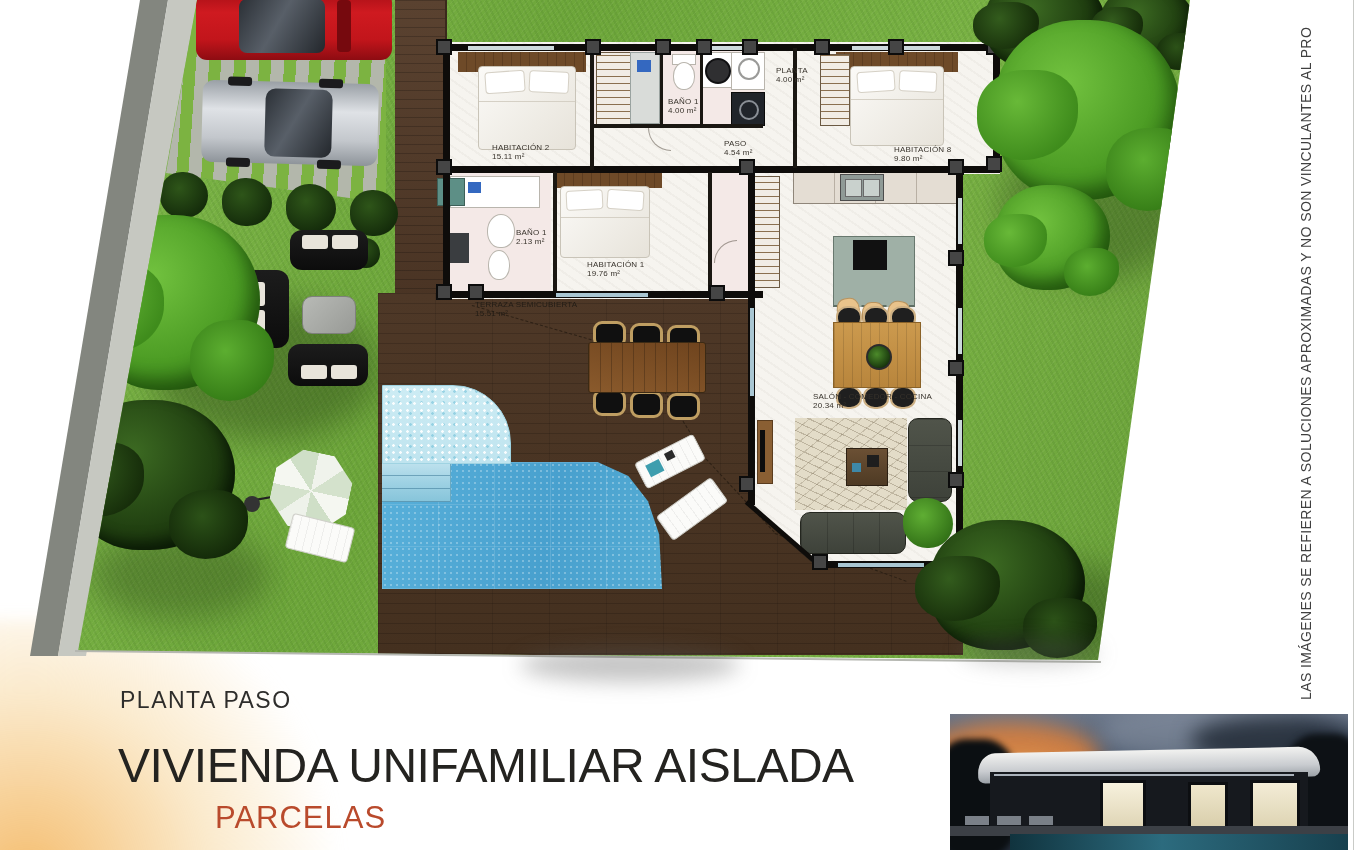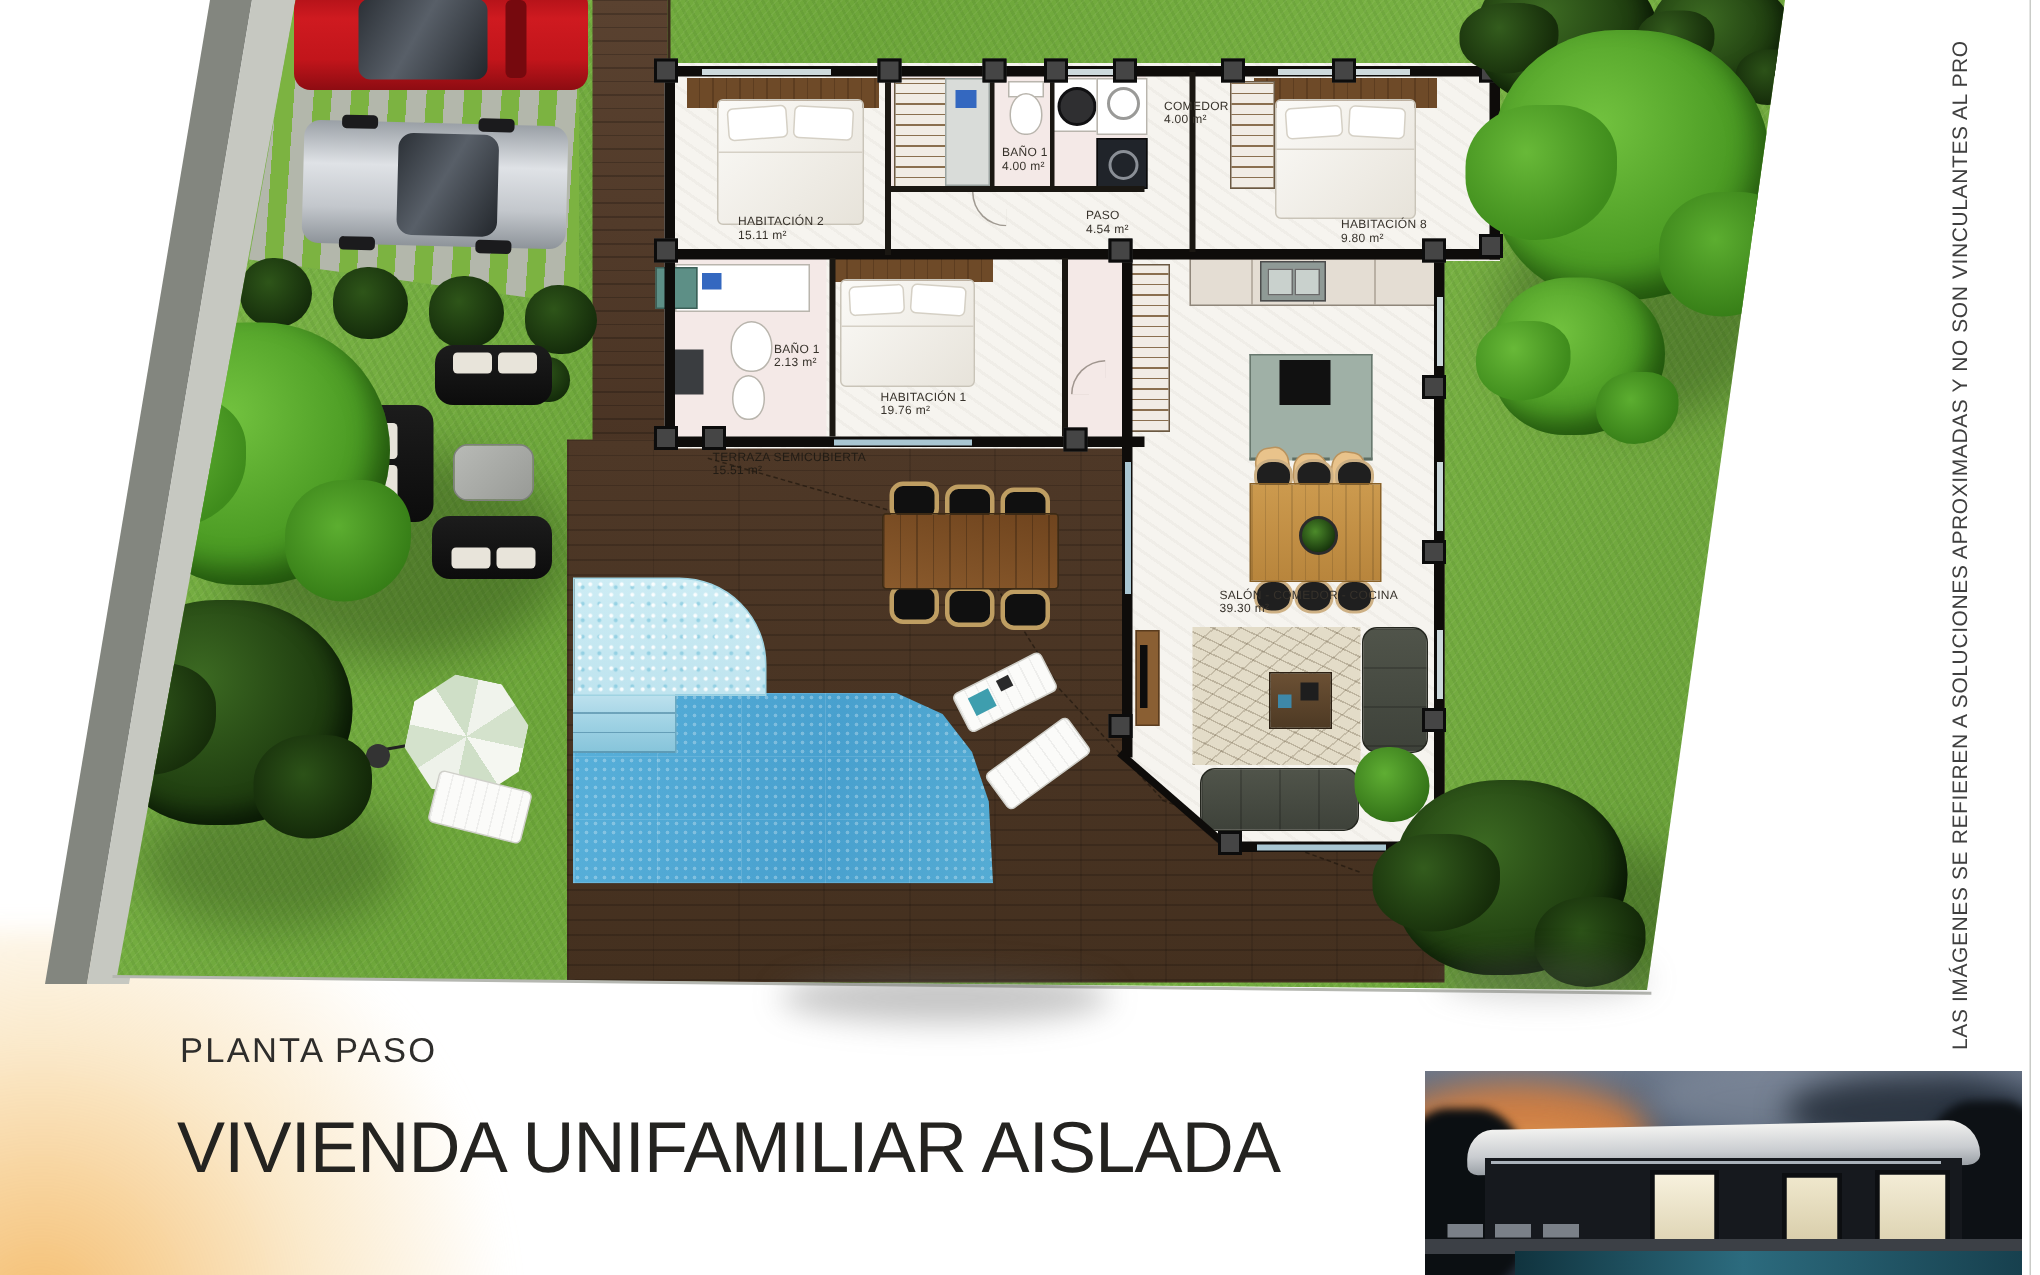--- a/index.html
+++ b/index.html
@@ -355,21 +355,21 @@
 
     <div class="abs rlabel" style="left:492px;top:143px;">
       <span>HABITACIÓN 2</span>
         <span>15.11 m²</span>
       </div>
     <div class="abs rlabel" style="left:668px;top:97px;">
       <span>BAÑO 1</span>
         <span>4.00 m²</span>
       </div>
     <div class="abs rlabel" style="left:776px;top:66px;">
-      <span>COMEDOR</span>
+      <span>PLANTA</span>
         <span>4.00 m²</span>
       </div>
     <div class="abs rlabel" style="left:724px;top:139px;">
       <span>PASO</span>
         <span>4.54 m²</span>
       </div>
     <div class="abs rlabel" style="left:894px;top:145px;">
       <span>HABITACIÓN 8</span>
         <span>9.80 m²</span>
       </div>
@@ -380,21 +380,21 @@
     <div class="abs rlabel" style="left:587px;top:260px;">
       <span>HABITACIÓN 1</span>
         <span>19.76 m²</span>
       </div>
     <div class="abs rlabel on-deck" style="left:475px;top:300px;">
       <span>TERRAZA SEMICUBIERTA</span>
         <span>15.51 m²</span>
       </div>
     <div class="abs rlabel" style="left:813px;top:392px;">
       <span>SALÓN - COMEDOR - COCINA</span>
-        <span>39.30 m²</span>
+        <span>20.34 m²</span>
       </div>
 
     <div class="abs gsofa" style="left:290px;top:230px;width:78px;height:40px;">
       <div class="abs cushion" style="left:12px;top:5px;width:26px;height:14px;"></div>
       <div class="abs cushion" style="left:42px;top:5px;width:26px;height:14px;"></div>
     </div>
     <div class="abs gsofa" style="left:243px;top:270px;width:46px;height:78px;">
       <div class="abs cushion" style="left:6px;top:12px;width:16px;height:24px;"></div>
       <div class="abs cushion" style="left:6px;top:40px;width:16px;height:24px;"></div>
     </div>
@@ -422,20 +422,21 @@
   <div class="abs edge-shadow" style="left:520px;top:648px;width:220px;height:34px;background:rgba(90,90,90,.35);"></div>
   <div class="abs edge-shadow" style="left:960px;top:640px;width:140px;height:26px;background:rgba(110,110,110,.28);"></div>
 </div>
 
 <div class="abs side-note">LAS IMÁGENES SE REFIEREN A SOLUCIONES APROXIMADAS Y NO SON VINCULANTES AL PRO</div>
 <div class="abs page-edge"></div>
 
 <div class="abs floor-label">PLANTA PASO</div>
 <div class="abs main-title">VIVIENDA UNIFAMILIAR AISLADA</div>
 <div class="abs parcels" style="color: rgb(185, 74, 44);">
+  <span>PARCELAS</span>
 </div>
 
 <div class="abs photo">
   <div class="abs blur" style="left:-30px;top:8px;width:180px;height:70px;background:rgba(226,130,60,.85);"></div>
   <div class="abs blur" style="left:10px;top:42px;width:120px;height:40px;background:rgba(240,170,90,.7);"></div>
   <div class="abs blur" style="left:150px;top:-12px;width:200px;height:60px;background:rgba(140,150,165,.5);"></div>
   <div class="abs blur" style="left:240px;top:2px;width:170px;height:50px;background:rgba(28,36,48,.8);"></div>
   <div class="abs" style="left:-20px;top:25px;width:90px;height:120px;border-radius:40%;background:#0b0f12;filter:blur(3px);"></div>
   <div class="abs" style="left:330px;top:20px;width:90px;height:120px;border-radius:40%;background:#0d1115;filter:blur(3px);"></div>
   <div class="abs" style="left:28px;top:36px;width:342px;height:30px;transform:rotate(-1.2deg);border-radius:24px 30px 12px 10px/28px 32px 10px 8px;background:linear-gradient(#f2f2f0,#c9ccd0 60%,#9aa0a6);"></div>

